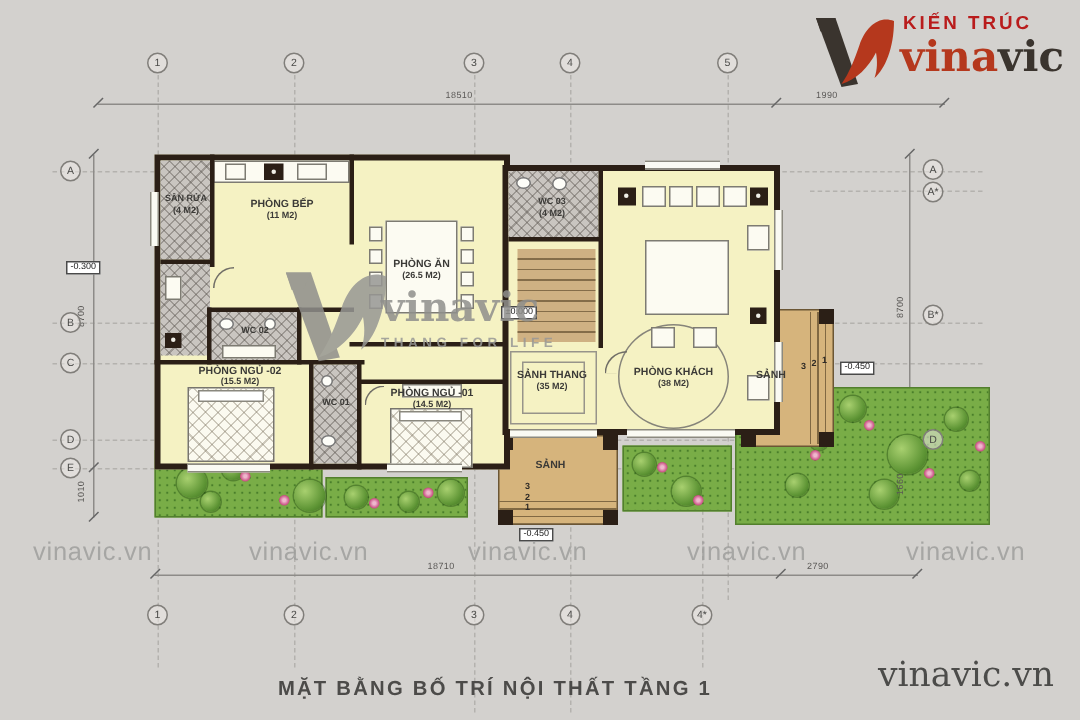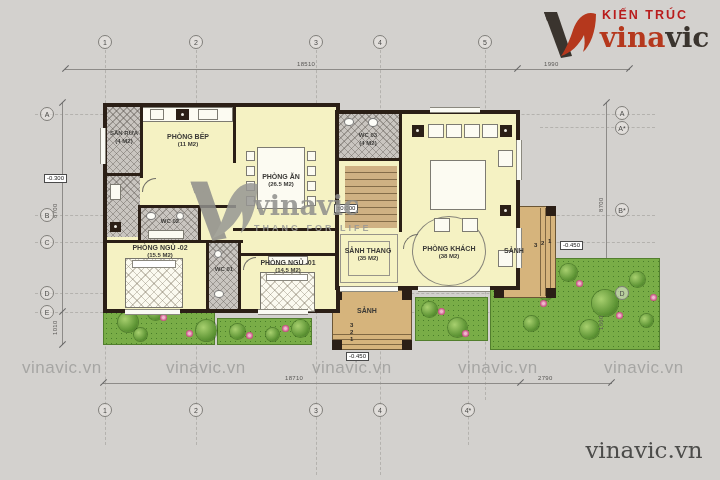--- a/index.html
+++ b/index.html
@@ -351,15 +351,16 @@
   <div class="logo">
     <svg width="56" height="52" viewBox="0 0 56 52" style="position:absolute;left:2px;top:4px">
       <path d="M2 4 L15 4 L30 48 L19 50 Z" fill="#3a342e"></path>
       <path d="M2 4 L15 4 L11 13 L5 13 Z" fill="#3a342e"></path>
       <path d="M54 6 C44 2 35 10 31 22 C28 31 24 41 19 48 C29 45 37 37 42 27 C43 33 43 38 41 44 C48 38 54 24 54 6 Z" fill="#b5381d"></path>
     </svg>
     <div class="logotag">KIẾN TRÚC</div>
     <div class="logoword"><span style="color:#b5381d">vina</span><span style="color:#3a342e">vic</span></div>
   </div>
 
+  <div class="title">MẶT BẰNG BỐ TRÍ NỘI THẤT TẦNG 1</div>
   <div class="fsite">vinavic.vn</div>
 
 </div>
 
 </body></html>

